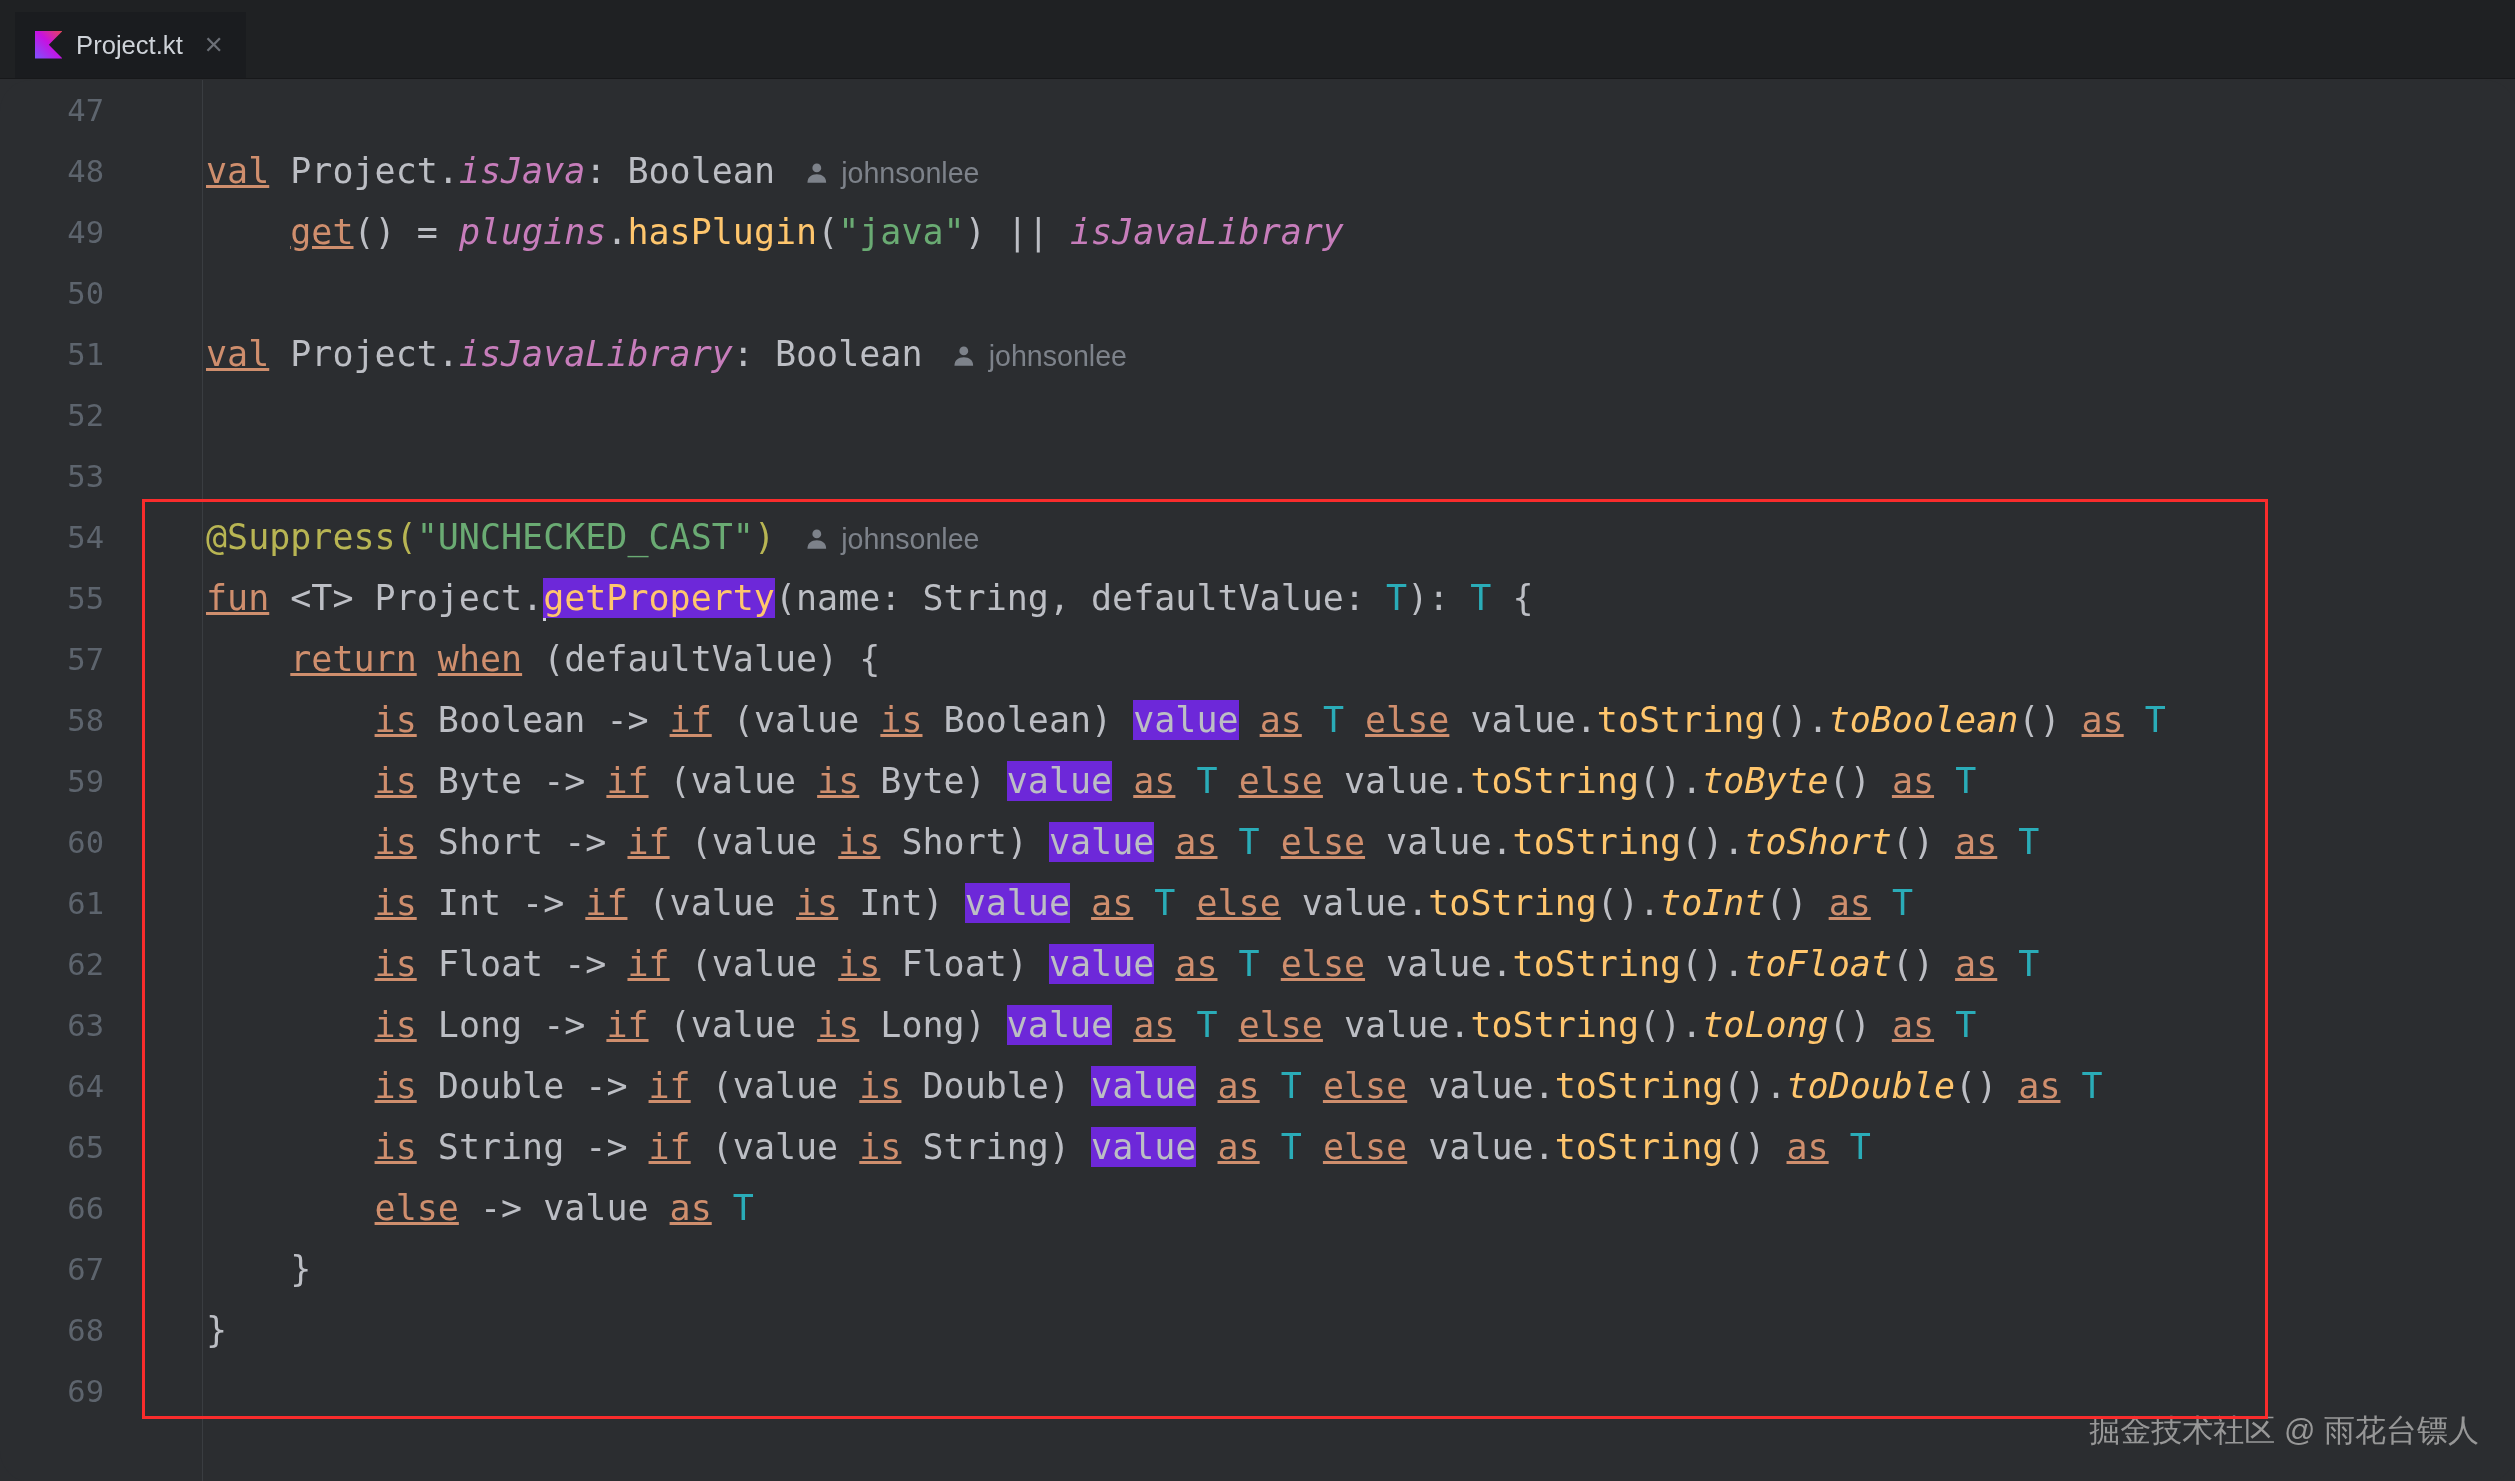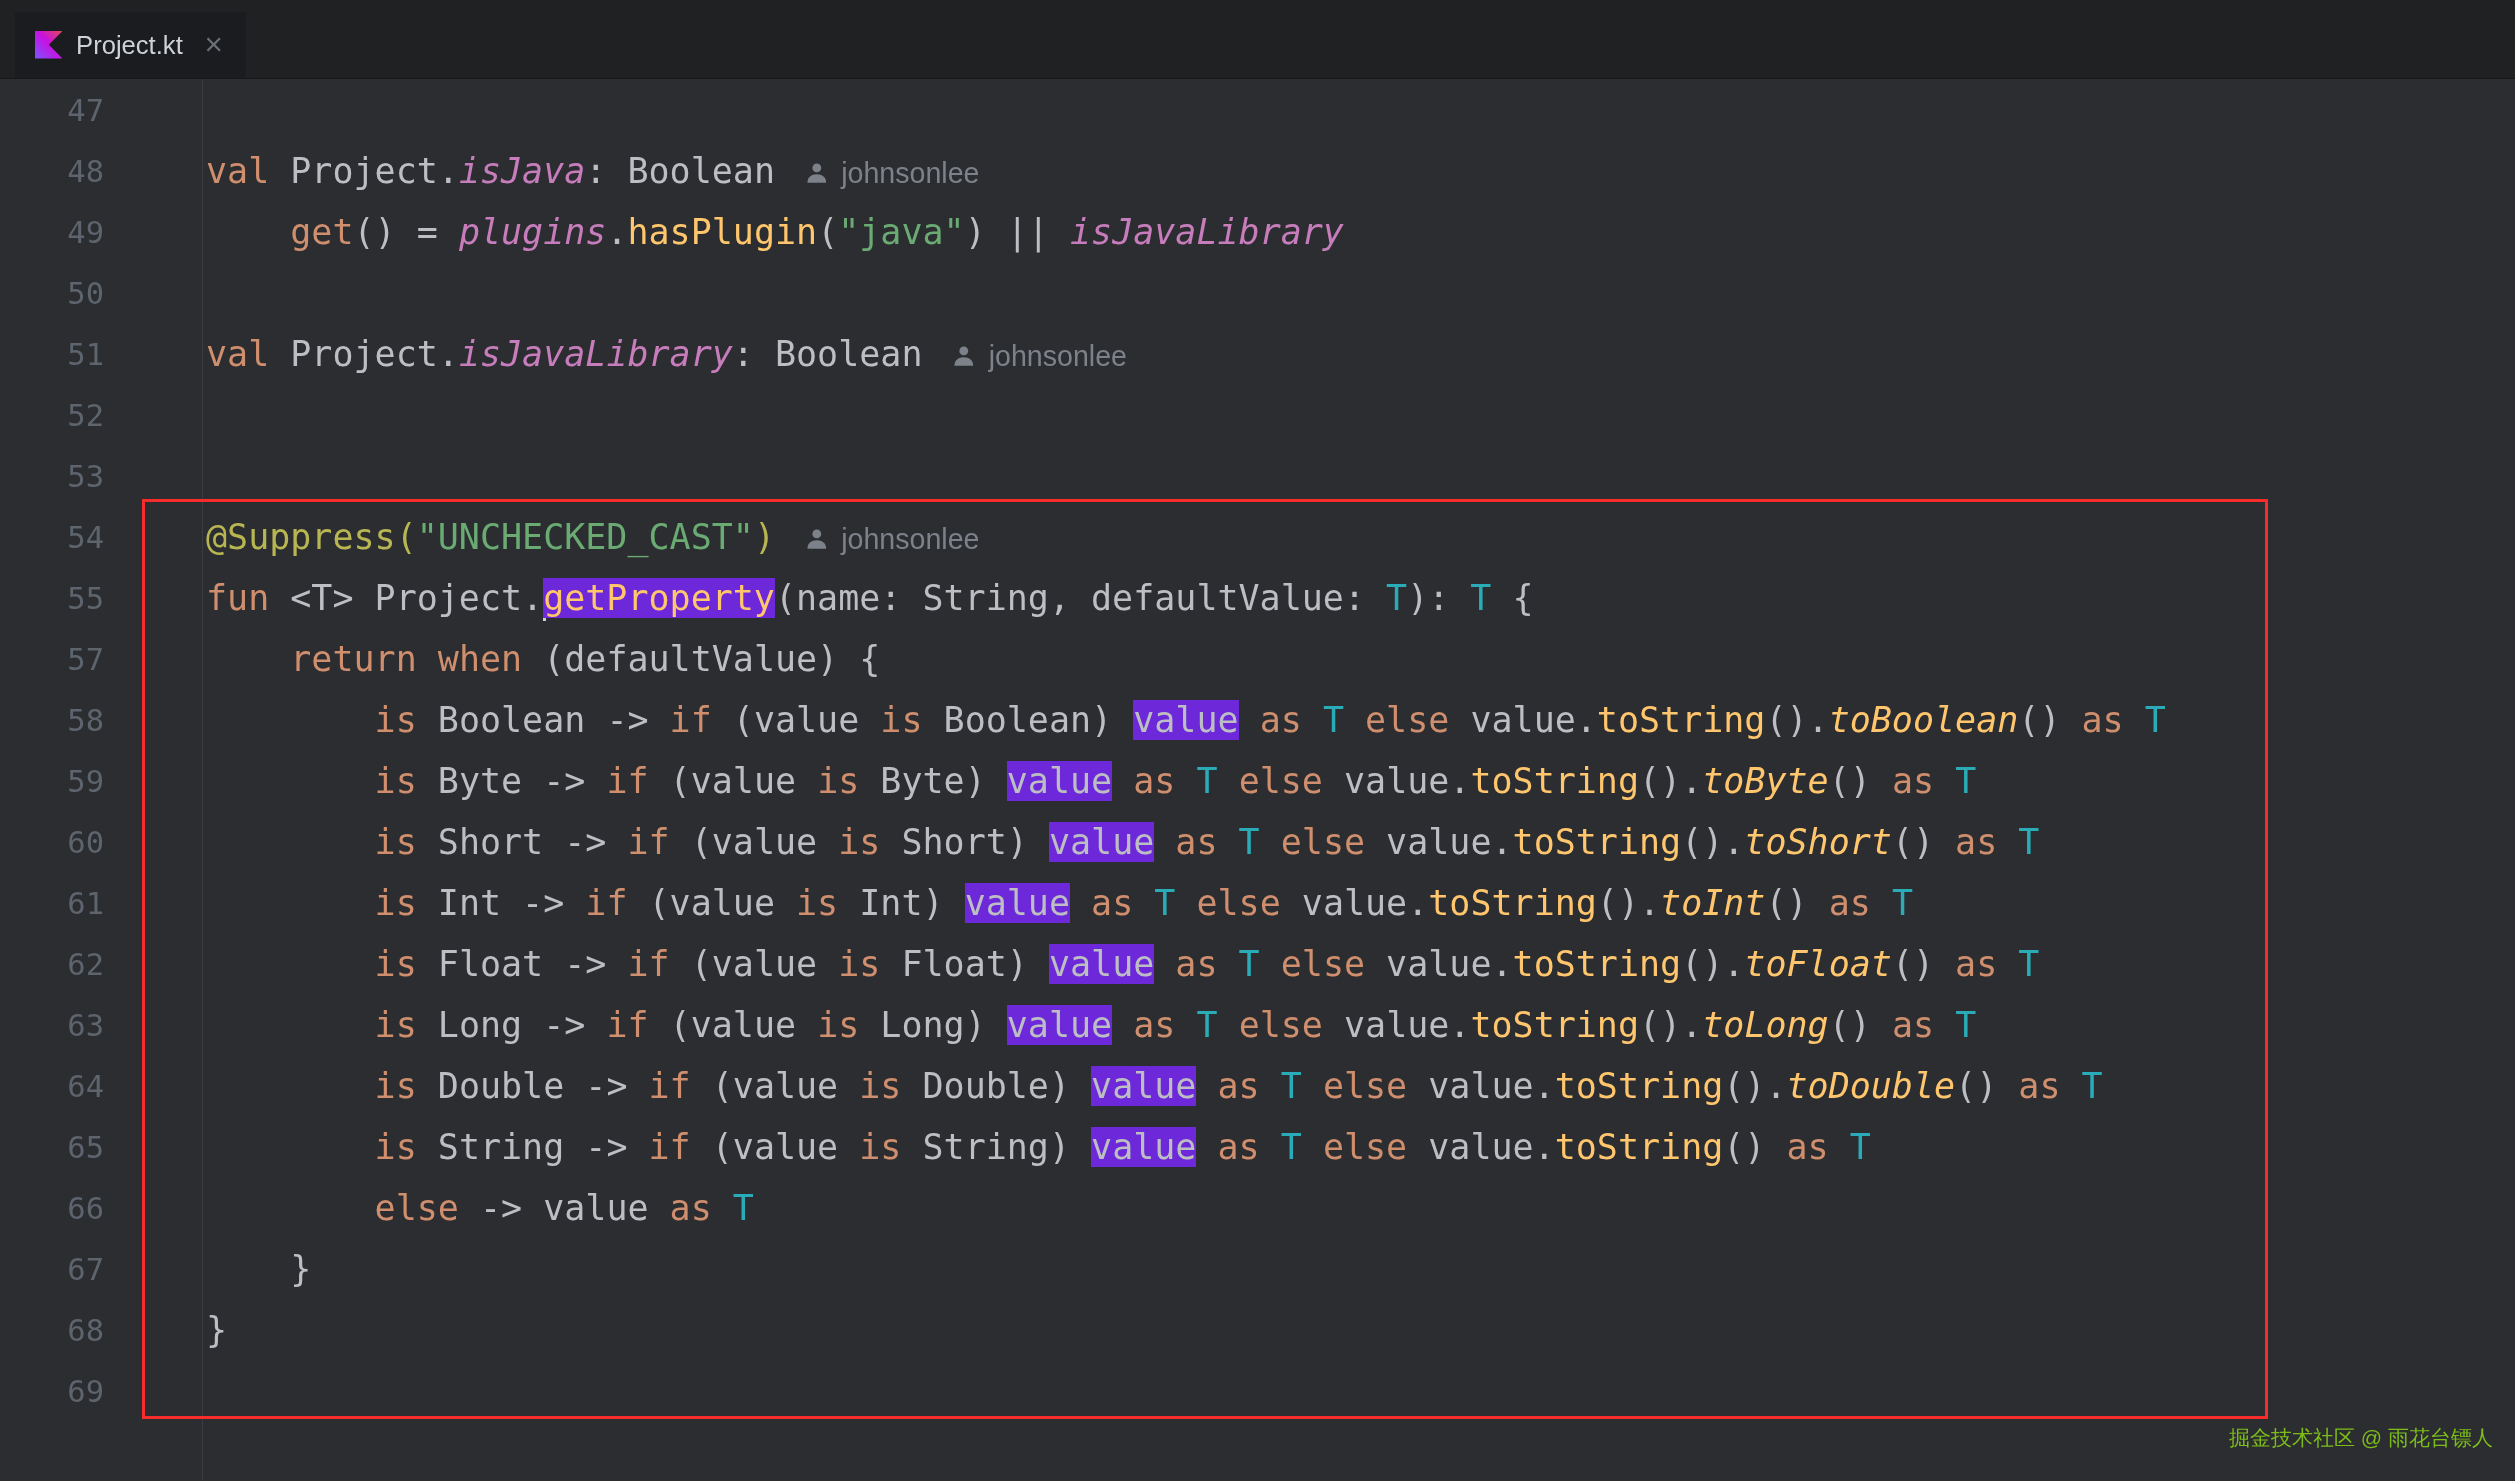--- a/index.html
+++ b/index.html
@@ -15,40 +15,40 @@
   .kt-icon{display:flex;align-items:center;}
 
   
   .editor{position:absolute;top:80px;left:0;right:0;bottom:0;background:#2B2D30;border-radius:31px;}
   .gutter-sep{position:absolute;left:202px;top:0;bottom:0;width:1px;background:#3A3D41;}
   .lines{position:absolute;left:0;top:0;right:0;}
   .line-row{display:flex;height:61px;line-height:61px;font-family:"DejaVu Sans Mono",monospace;font-size:35px;}
   .gutter-num{flex:0 0 104px;text-align:right;color:#5D646D;font-size:30.5px;cursor:pointer;}
   .code-text{padding-left:102px;white-space:pre;color:#BCBEC4;}
   .tok{white-space:pre;}
-  .kw {color:#CF8E6D;}
+  .kw {color:#CF8E6D;text-decoration:underline;}
   .fn {color:#FFC66D;text-align:center;}
   .fni{color:#FFC66D;font-style:italic;}
   .str{color:#6AAB73;}
   .ann{color:#B8B553;}
   .prop{color:#C77DBB;font-style:italic;}
   .tp {color:#2AACB8;}
   .txt{color:#BCBEC4;}
   .hl {background-color:#6d28d9;}
   .caret{display:inline-block;width:3px;height:41px;background:#CDD0D6;vertical-align:middle;margin-right:-3px;}
   .inlay{display:inline-flex;align-items:center;gap:13px;margin-left:29.6px;
          font-family:"Liberation Sans",sans-serif;font-size:28.6px;color:#7D828A;font-style:normal;vertical-align:middle;}
   .inlay svg{display:block;}
 
   
   .annotation-box{position:absolute;left:142px;top:419px;width:2126px;height:920px;
                   border:3px solid #F92C2C;box-sizing:border-box;pointer-events:none;z-index:5;}
 
   
-  .watermark{position:absolute;right:23px;bottom:29.6px;color:#84cc16;font-size:21px;opacity:.9;}
+  .watermark{position:absolute;right:37px;bottom:29.6px;color:#a3a3a3;font-size:31px;opacity:.9;}
 </style>
 </head>
 <body>
 
 <div class="app">
 
   <div class="tab-bar">
     <div class="tab">
       <span class="kt-icon">
         <svg width="27.6" height="27.6" viewBox="0 0 24 24">

